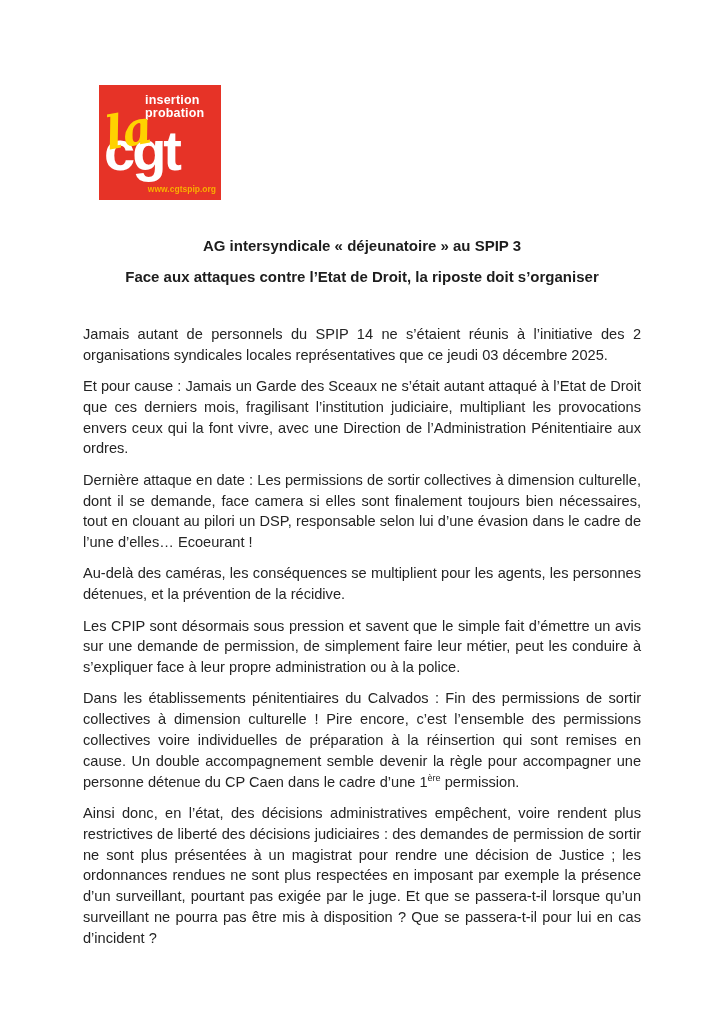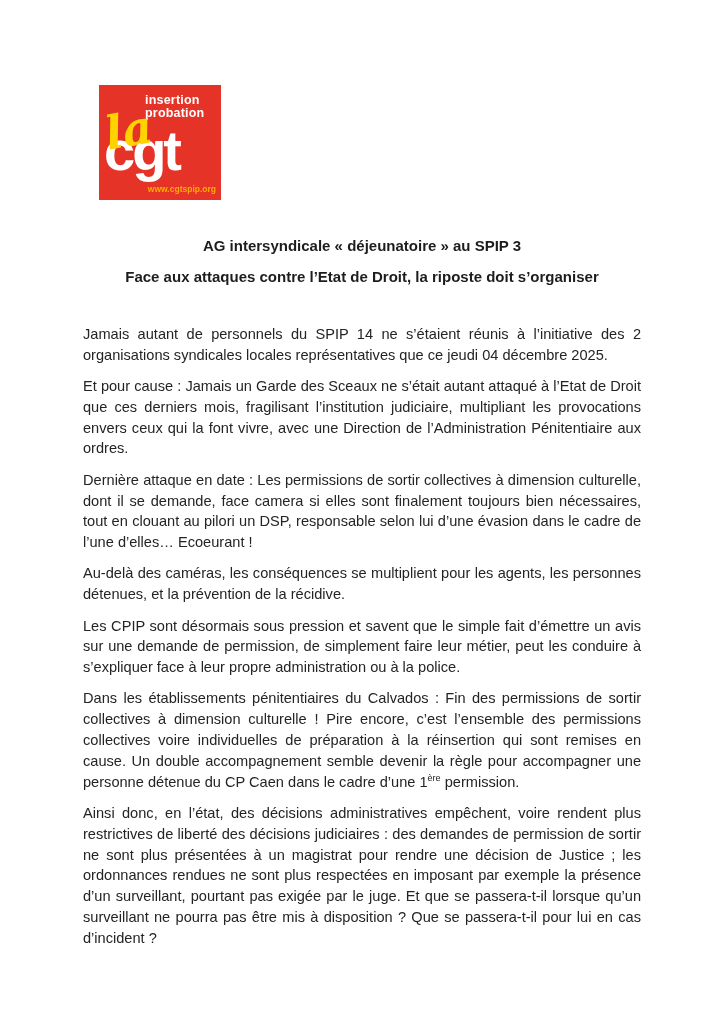--- a/index.html
+++ b/index.html
@@ -121,21 +121,21 @@
     <div class="cgt-la">la</div>
     <div class="cgt-main">cgt</div>
     <div class="cgt-url">www.cgtspip.org</div>
   </div>
 
 
   <div class="content">
     <h1 class="doc-title">AG intersyndicale « déjeunatoire » au SPIP 3</h1>
     <h2 class="doc-title second">Face aux attaques contre l’Etat de Droit, la riposte doit s’organiser</h2>
 
-    <p class="body-par"><span>Jamais autant de personnels du SPIP 14 ne s’étaient réunis à l’initiative des 2 organisations syndicales locales représentatives que ce jeudi 04 décembre 2025.</span></p>
+    <p class="body-par"><span>Jamais autant de personnels du SPIP 14 ne s’étaient réunis à l’initiative des 2 organisations syndicales locales représentatives que ce jeudi 03 décembre 2025.</span></p>
 
     <p class="body-par"><span>Et pour cause : Jamais un Garde des Sceaux ne s’était autant attaqué à l’Etat de Droit que ces derniers mois, fragilisant l’institution judiciaire, multipliant les provocations envers ceux qui la font vivre, avec une Direction de l’Administration Pénitentiaire aux ordres.</span></p>
 
     <p class="body-par"><span>Dernière attaque en date : Les permissions de sortir collectives à dimension culturelle, dont il se demande, face camera si elles sont finalement toujours bien nécessaires, tout en clouant au pilori un DSP, responsable selon lui d’une évasion dans le cadre de l’une d’elles… </span><strong>Ecoeurant !</strong></p>
 
     <p class="body-par"><span>Au-delà des caméras, les conséquences se multiplient pour les agents, les personnes détenues, et la prévention de la récidive.</span></p>
 
     <p class="body-par"><span>Les CPIP sont désormais sous pression et savent que le simple fait d’émettre un avis sur une demande de permission, de simplement faire leur métier, peut les conduire à s’expliquer face à leur propre administration ou à la police.</span></p>
 
     <p class="body-par"><span>Dans les établissements pénitentiaires du Calvados : Fin des permissions de sortir collectives à dimension culturelle ! Pire encore, c’est l’ensemble des permissions collectives voire individuelles de préparation à la réinsertion qui sont remises en cause. Un double accompagnement semble devenir la règle pour accompagner une personne détenue du CP Caen dans le cadre d’une 1</span><sup>ère</sup><span> permission.</span></p>

